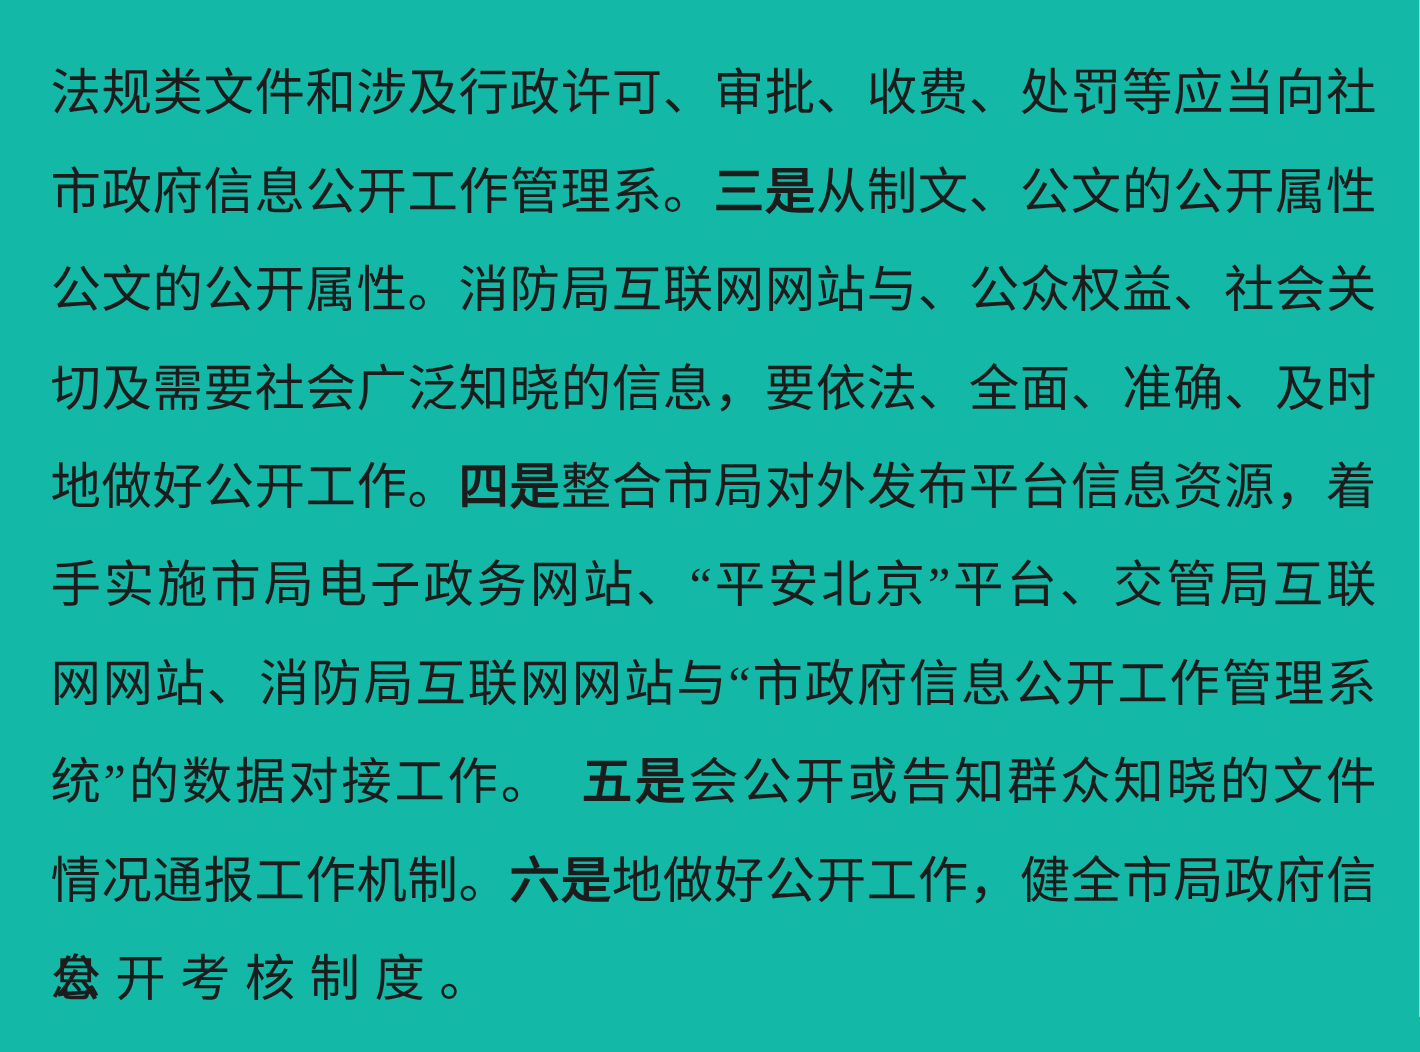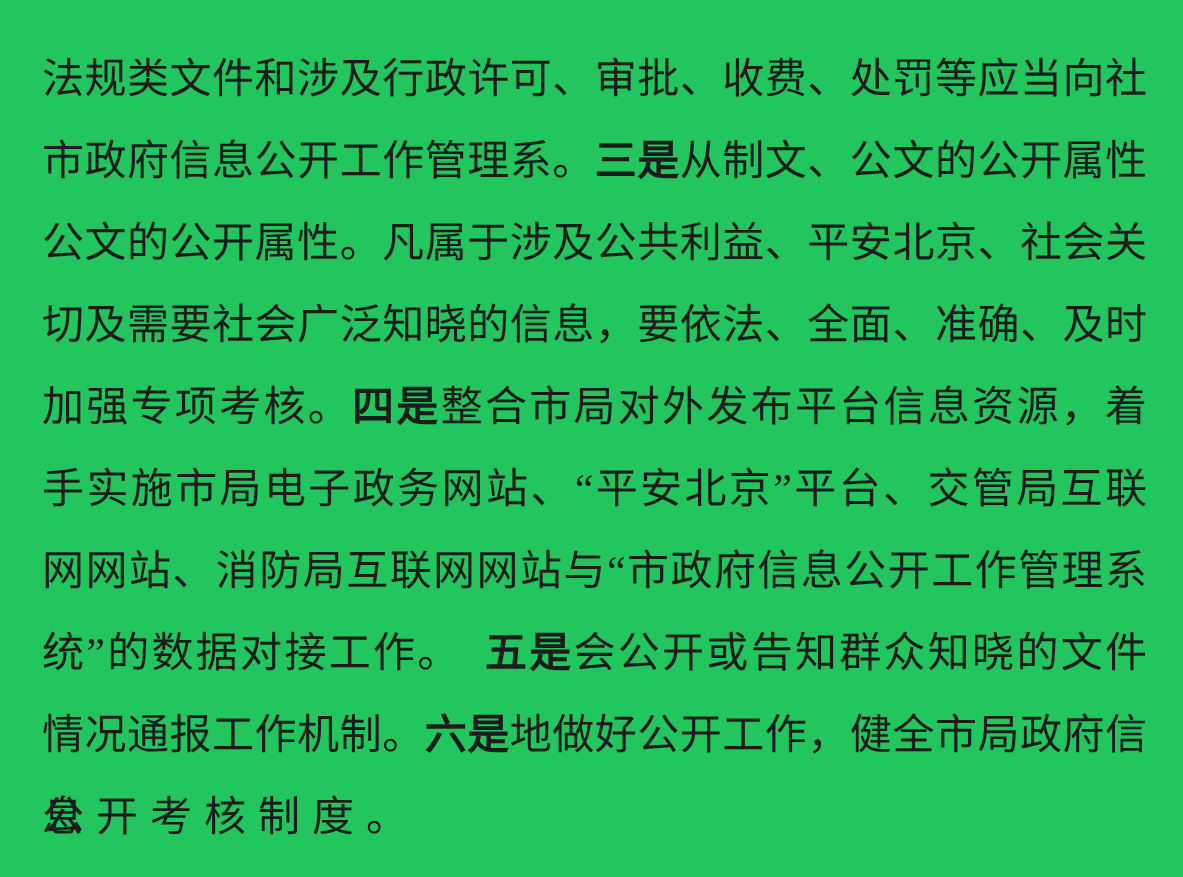--- a/index.html
+++ b/index.html
@@ -4,21 +4,21 @@
 <style>
   html, body {
     margin: 0;
     padding: 0;
     background: #ffffff;
   }
   .page {
     position: relative;
     width: 1183px;
     height: 877px;
-    background: #22c55e;
+    background: #14b8a6;
     overflow: hidden;
     box-sizing: border-box;
     font-family: "Liberation Serif", "DejaVu Serif", serif;
   }
   .text-body {
     position: absolute;
     left: 42px;
     top: 38px;
     width: 1105px;
     color: #1c1c1c;
@@ -46,22 +46,22 @@
     font-weight: 400;
   }
 </style>
 </head>
 <body>
 
 <div class="page">
   <div class="text-body" id="text-body">
       <div class="line"><span class="normal">法规类文件和涉及行政许可、审批、收费、处罚等应当向社</span></div>
       <div class="line"><span class="normal">市政府信息公开工作管理系。</span><span class="em">三是</span><span class="normal">从制文、公文的公开属性</span></div>
-      <div class="line"><span class="normal">公文的公开属性。凡属于涉及公共利益、平安北京、社会关</span></div>
+      <div class="line"><span class="normal">公文的公开属性。消防局互联网网站与、公众权益、社会关</span></div>
       <div class="line"><span class="normal">切及需要社会广泛知晓的信息，要依法、全面、准确、及时</span></div>
-      <div class="line"><span class="normal">加强专项考核。</span><span class="em">四是</span><span class="normal">整合市局对外发布平台信息资源，着</span></div>
+      <div class="line"><span class="normal">地做好公开工作。</span><span class="em">四是</span><span class="normal">整合市局对外发布平台信息资源，着</span></div>
       <div class="line"><span class="normal">手实施市局电子政务网站、“平安北京”平台、交管局互联</span></div>
       <div class="line"><span class="normal">网网站、消防局互联网网站与“市政府信息公开工作管理系</span></div>
       <div class="line"><span class="normal">统”的数据对接工作。　</span><span class="em">五是</span><span class="normal">会公开或告知群众知晓的文件</span></div>
       <div class="line"><span class="normal">情况通报工作机制。</span><span class="em">六是</span><span class="normal">地做好公开工作，健全市局政府信息</span></div>
       <div class="line last-line"><span class="normal">公开考核制度。</span></div>
     </div>
 </div>
 
 </body></html>

